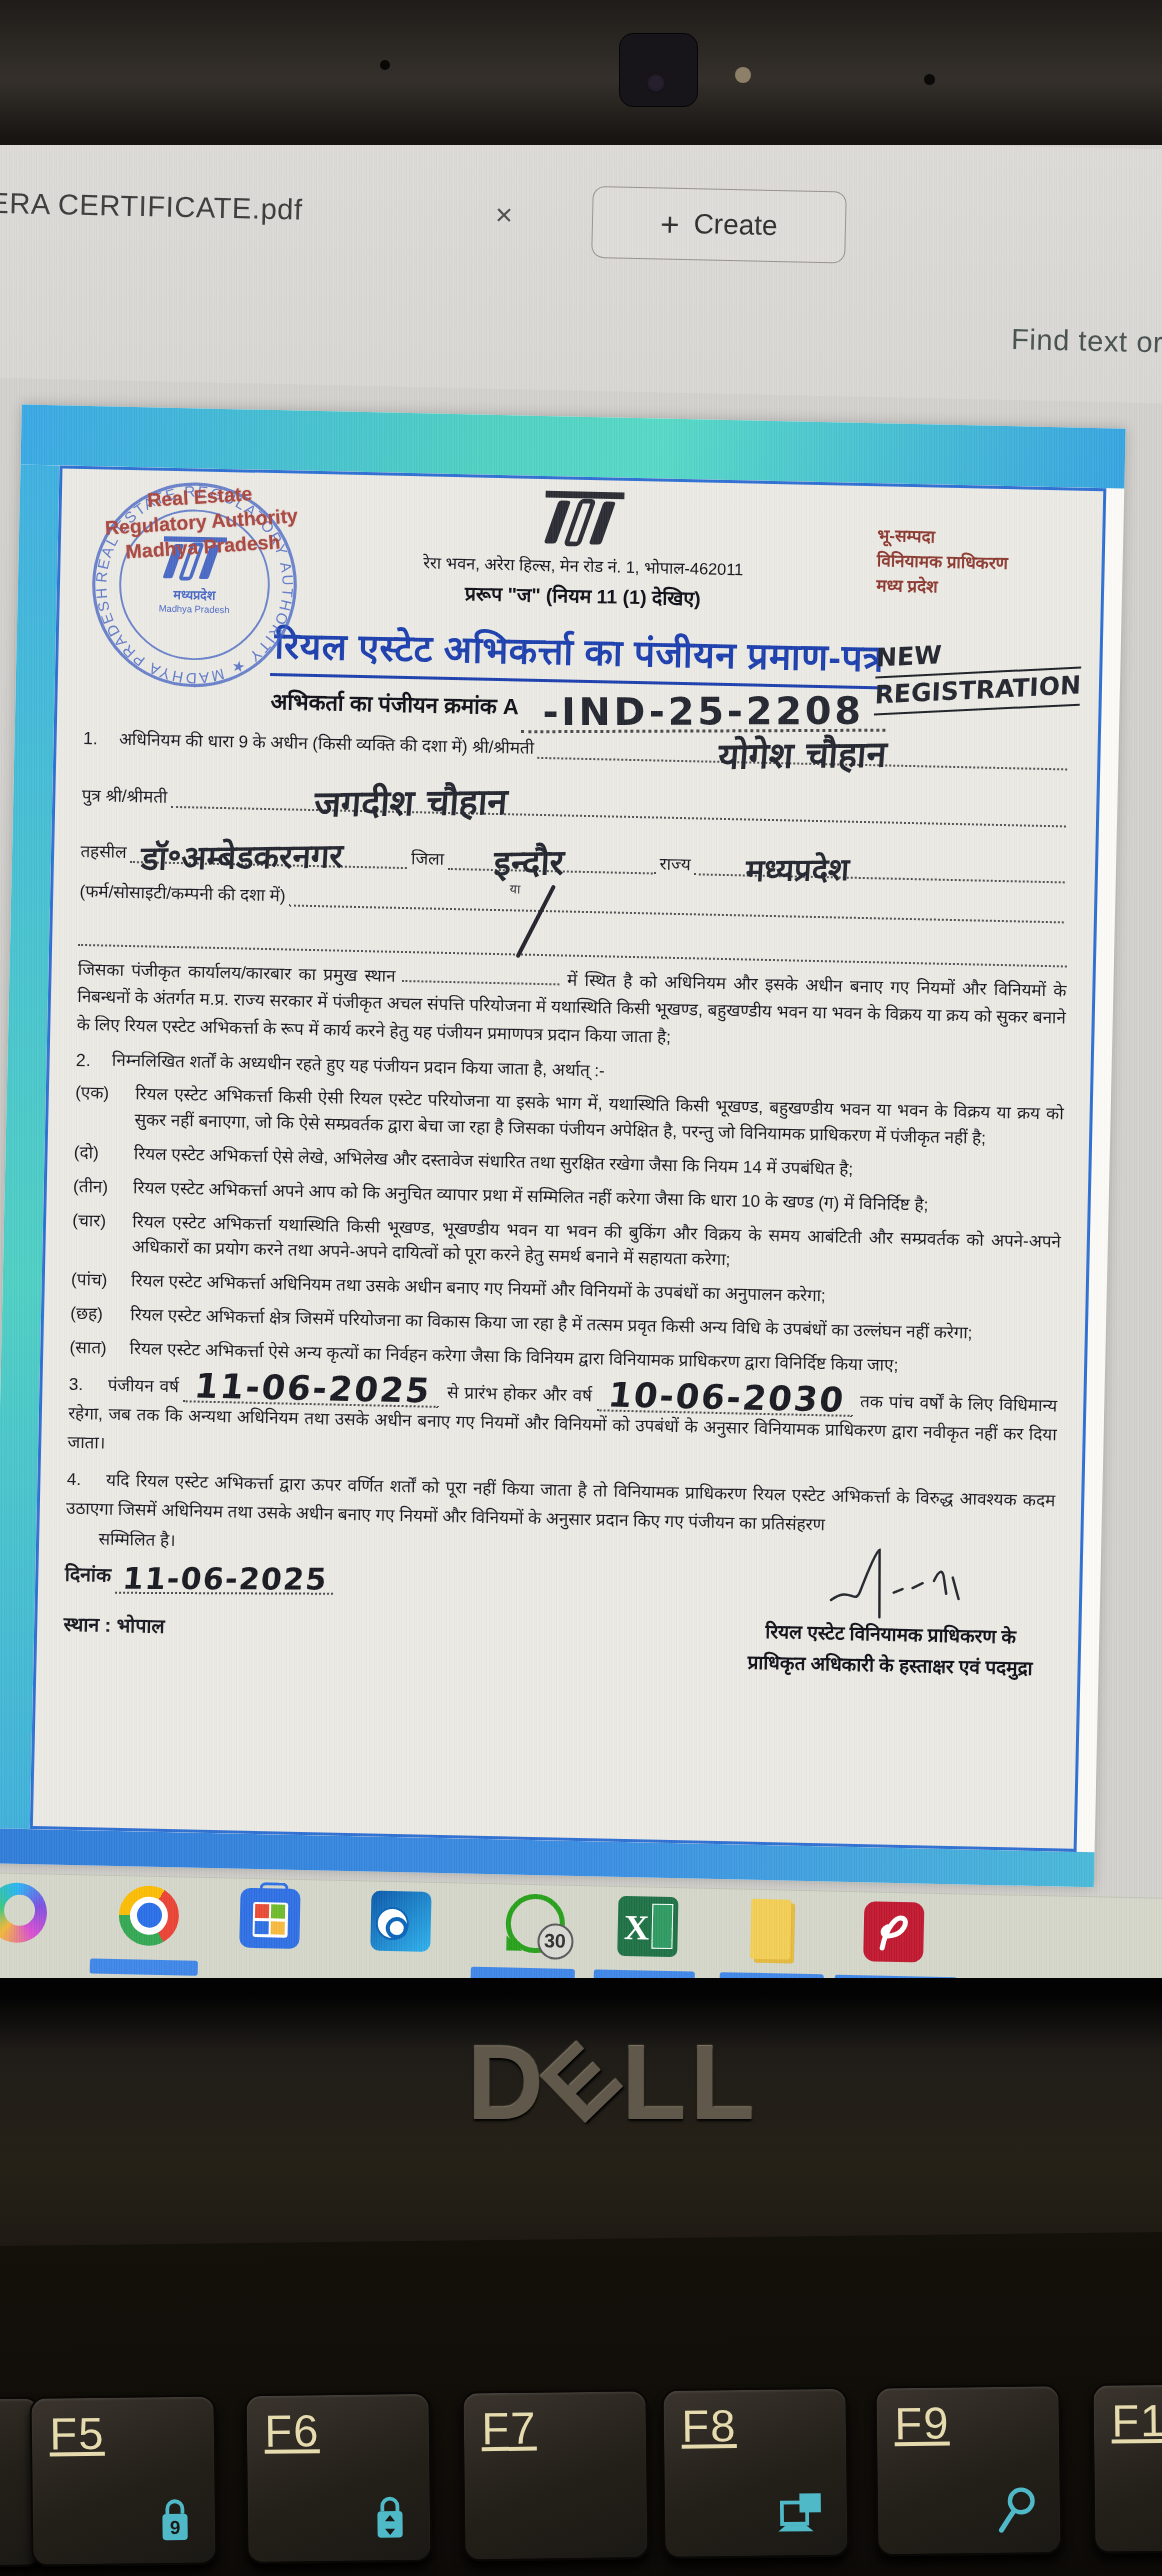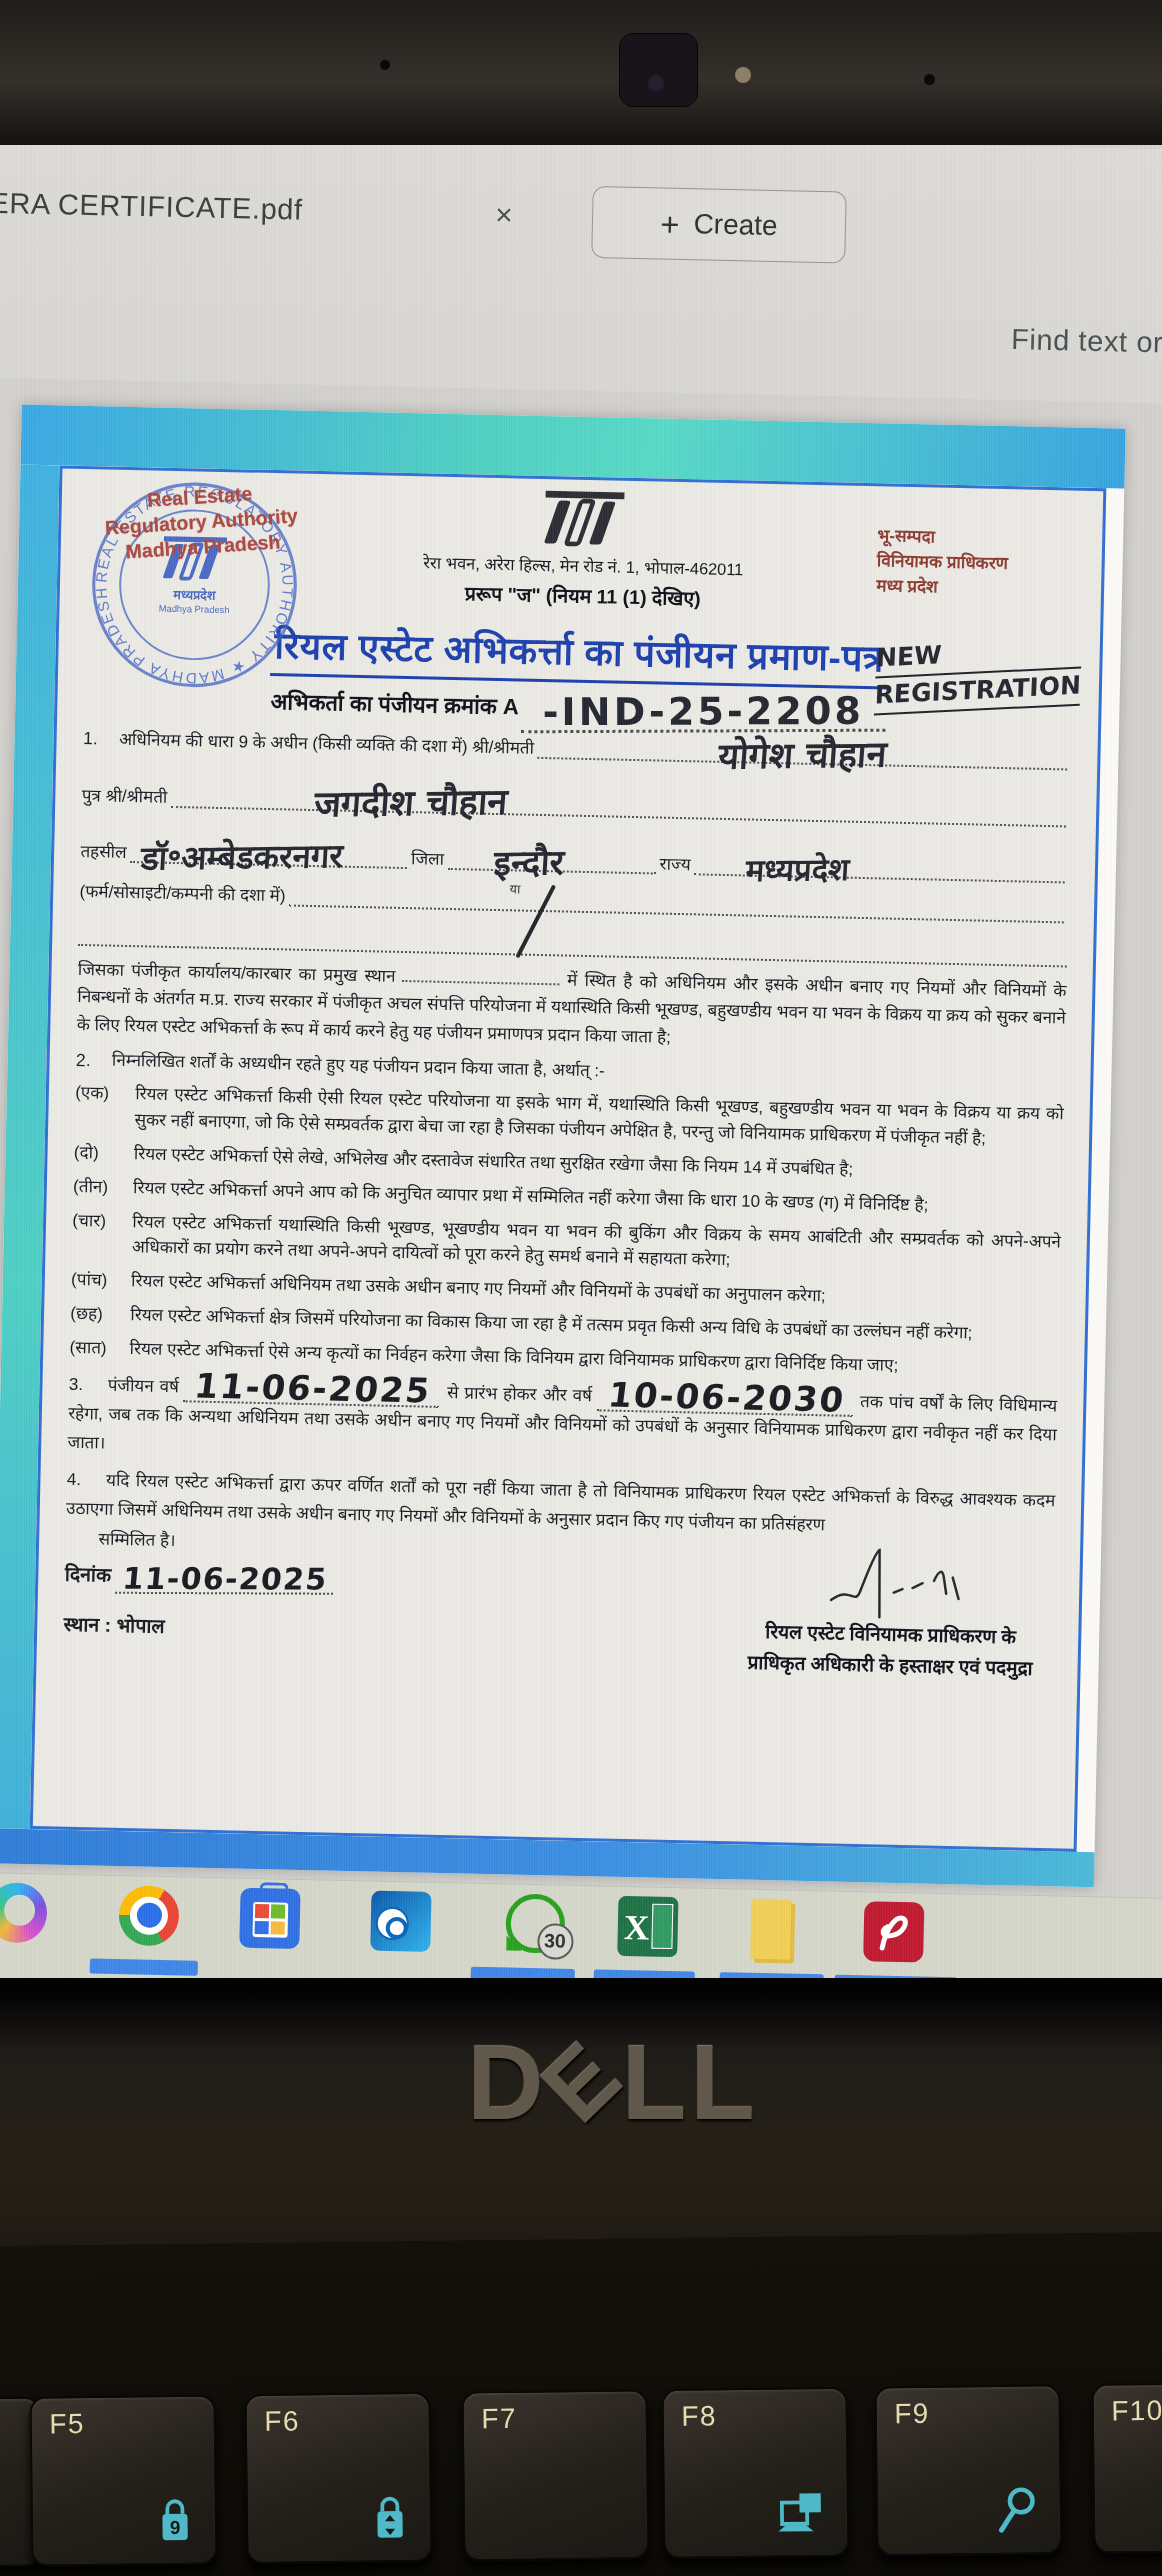--- a/index.html
+++ b/index.html
@@ -115,21 +115,21 @@
   .xl-x{position:absolute;left:6.3px;top:12.6px;color:#fff;font-size:35px;font-weight:bold;font-family:"Liberation Serif",serif;}
   .xl-grid{position:absolute;right:5px;top:7.5px;width:21.4px;height:45px;background:linear-gradient(#2f9a62,#2f9a62),repeating-linear-gradient(#fff 0 2.5px,transparent 2.5px 11.3px),repeating-linear-gradient(90deg,#fff 0 2.5px,transparent 2.5px 10.7px);background-color:#2f9a62;border:1.9px solid #fff;box-sizing:border-box;}
   .ic-sticky{background:#f2ce55;width:40px !important;border-radius:2.5px;box-shadow:3.8px 3.8px 0 #e3b93e;}
   .ic-acrobat{border-radius:11.3px;background:#c0182f;}
   
   .base{position:absolute;top:1978px;left:0;right:0;bottom:0;background:linear-gradient(#030303 0 16.4px,#201d19 75px,#262117 189px,#191510 327px,#0e0c09 100%);}
   .dell{position:absolute;left:467px;top:44px;display:flex;align-items:center;color:#60584a;font-weight:bold;font-size:106px;letter-spacing:3.8px;text-shadow:0 1.9px 2.5px #000,0 -1.3px 1.3px #8d8370;font-family:"Liberation Sans",sans-serif;}
   .dell .tilt-e{display:inline-block;transform:rotate(-44deg) translateY(-2.5px);font-size:94px;margin:0 3.8px;}
   .kb{position:absolute;top:261px;left:-44px;right:-44px;bottom:-57px;background:linear-gradient(#14110b,#0c0a07);transform:rotate(-.7deg);}
   .key{position:absolute;top:151px;width:186px;height:170px;border-radius:16.4px;background:linear-gradient(160deg,#3a342d,#232019 55%,#1b1915);border:2.5px solid #090807;box-shadow:0 7.5px 10px rgba(0,0,0,.9),inset 0 1.9px 1.9px rgba(255,255,255,.08);box-sizing:border-box;}
-  .key-label{position:absolute;left:17.6px;top:10px;font-size:28px;color:#e5dbae;letter-spacing:1.3px;}
+  .key-label{position:absolute;left:17.6px;top:10px;font-size:45px;color:#e5dbae;letter-spacing:1.3px;text-decoration:underline;}
   .key-ico{position:absolute;right:21.4px;bottom:19px;}
 </style>
 </head>
 <body>
 
 <div class="photo">
   <div class="desk-sliver"></div>
 
   <div class="bezel">
     <div class="mic-hole"></div>

